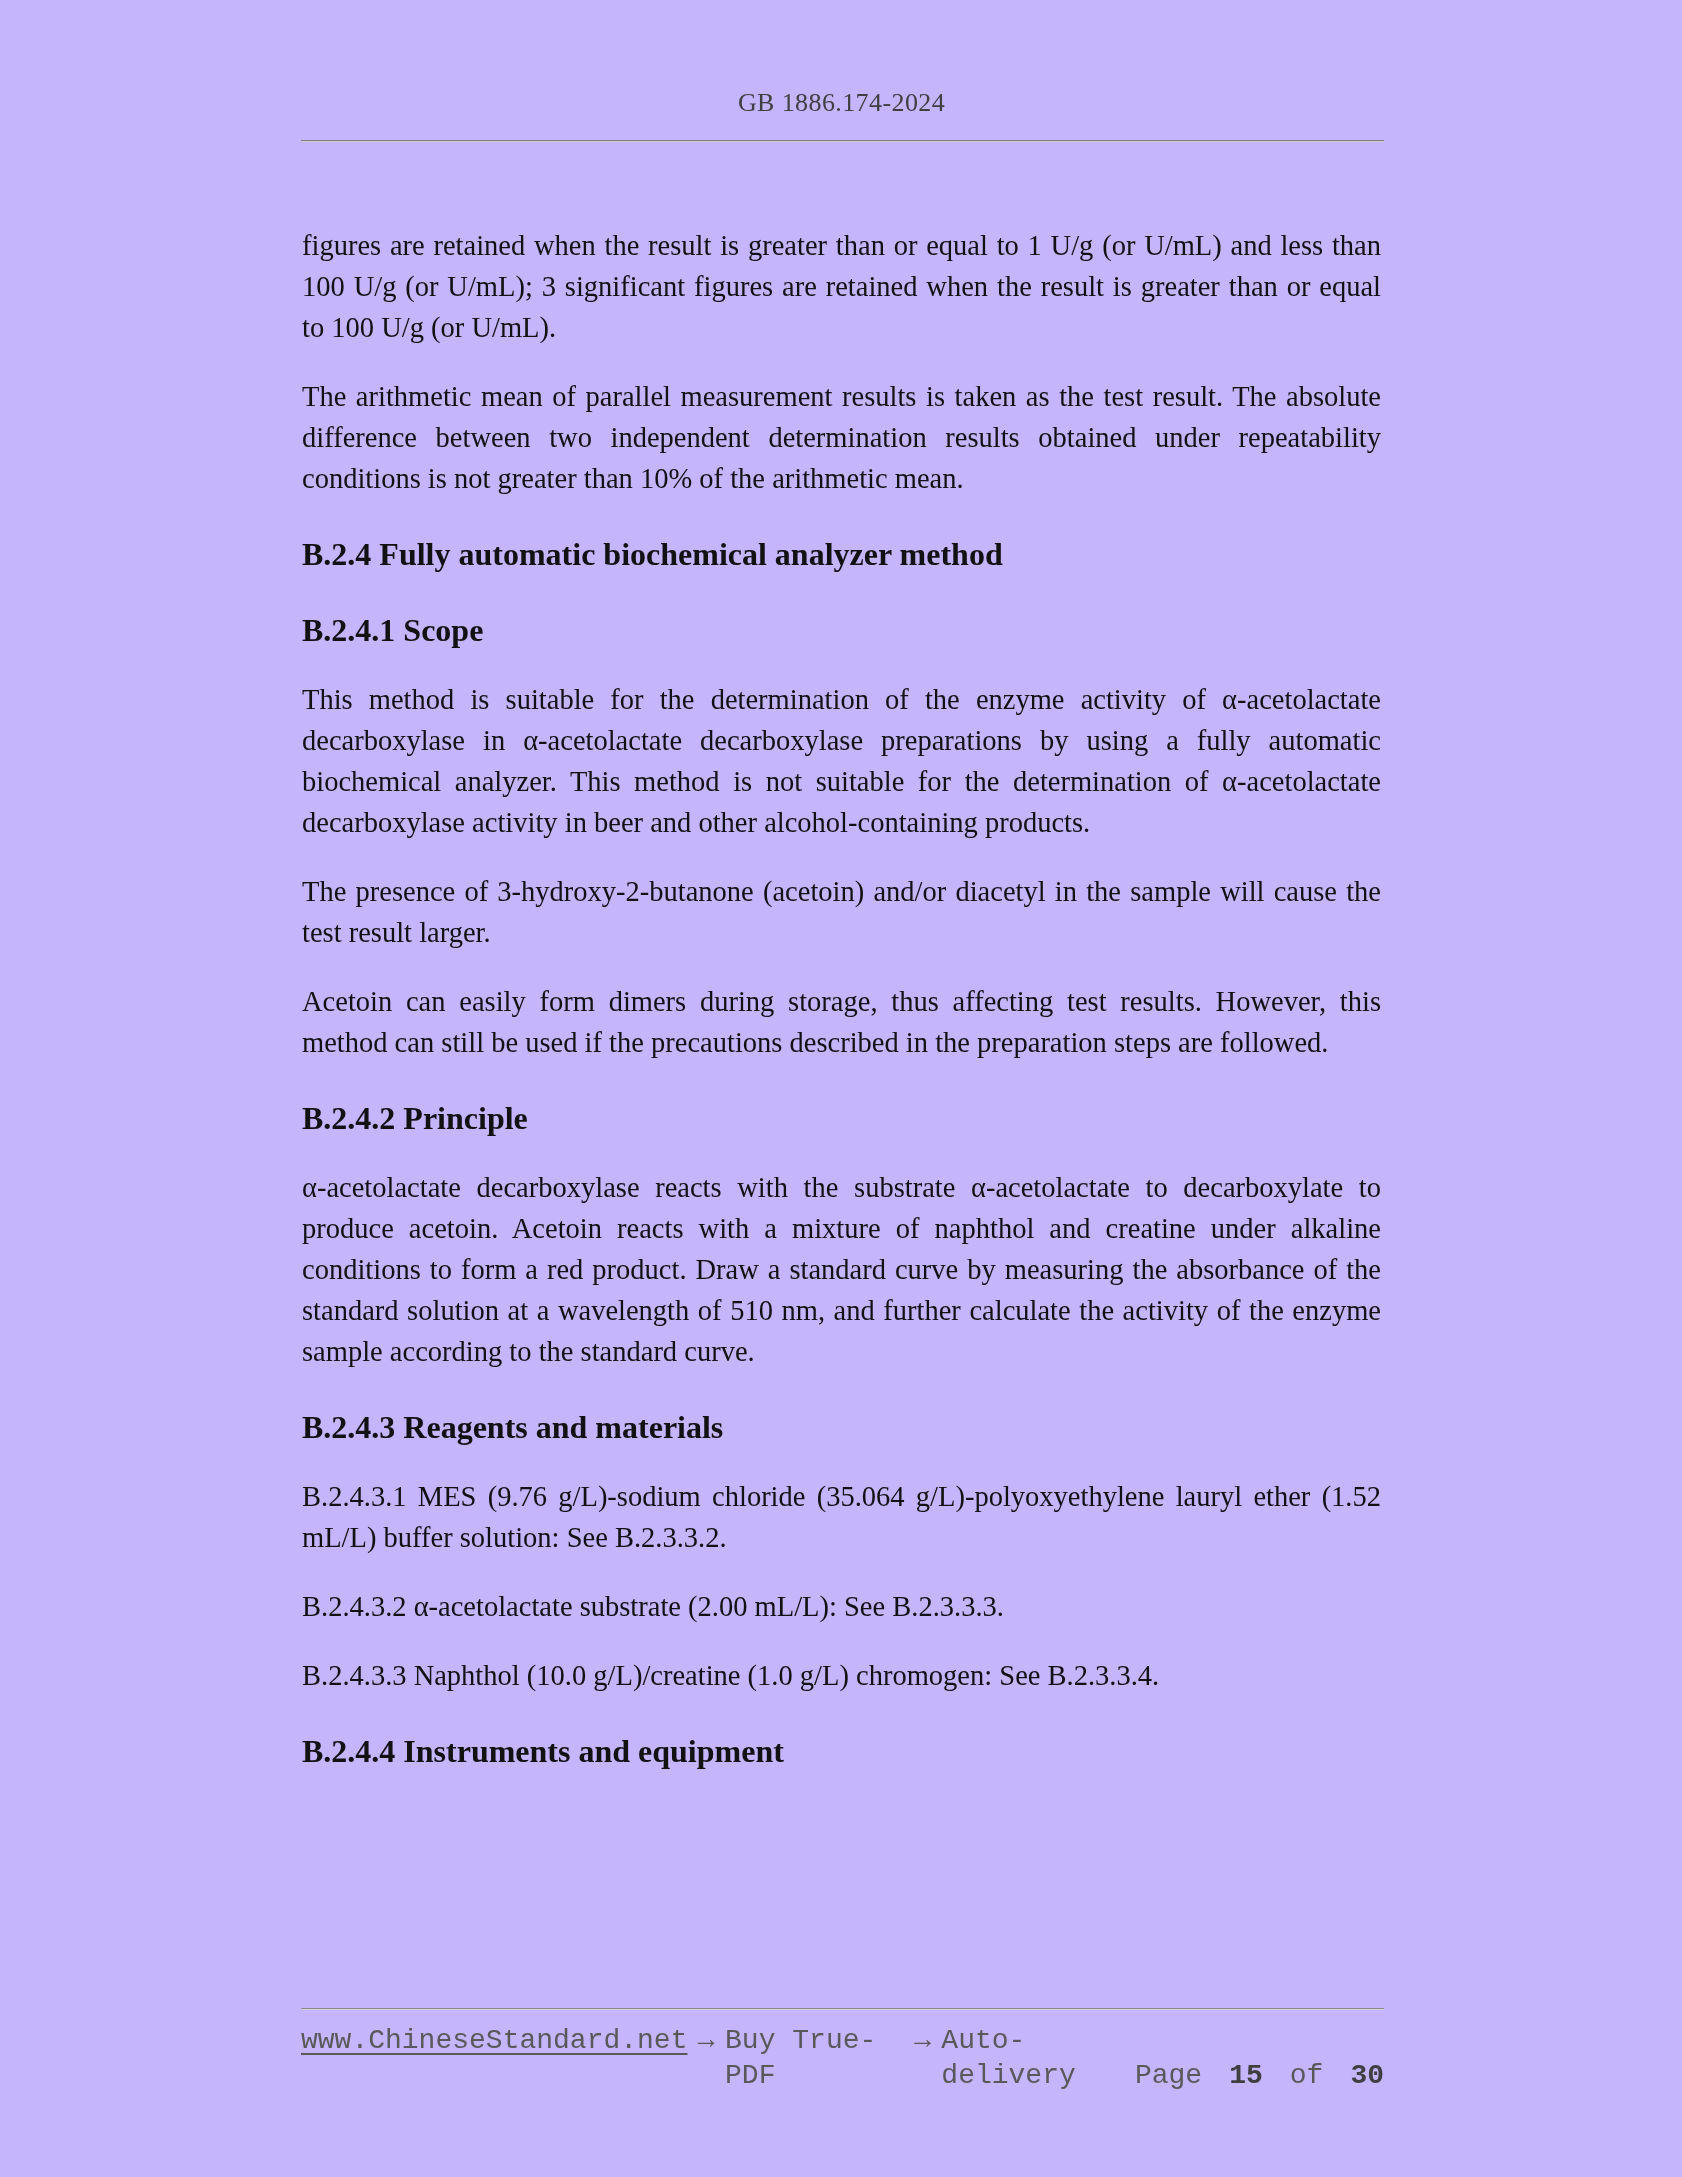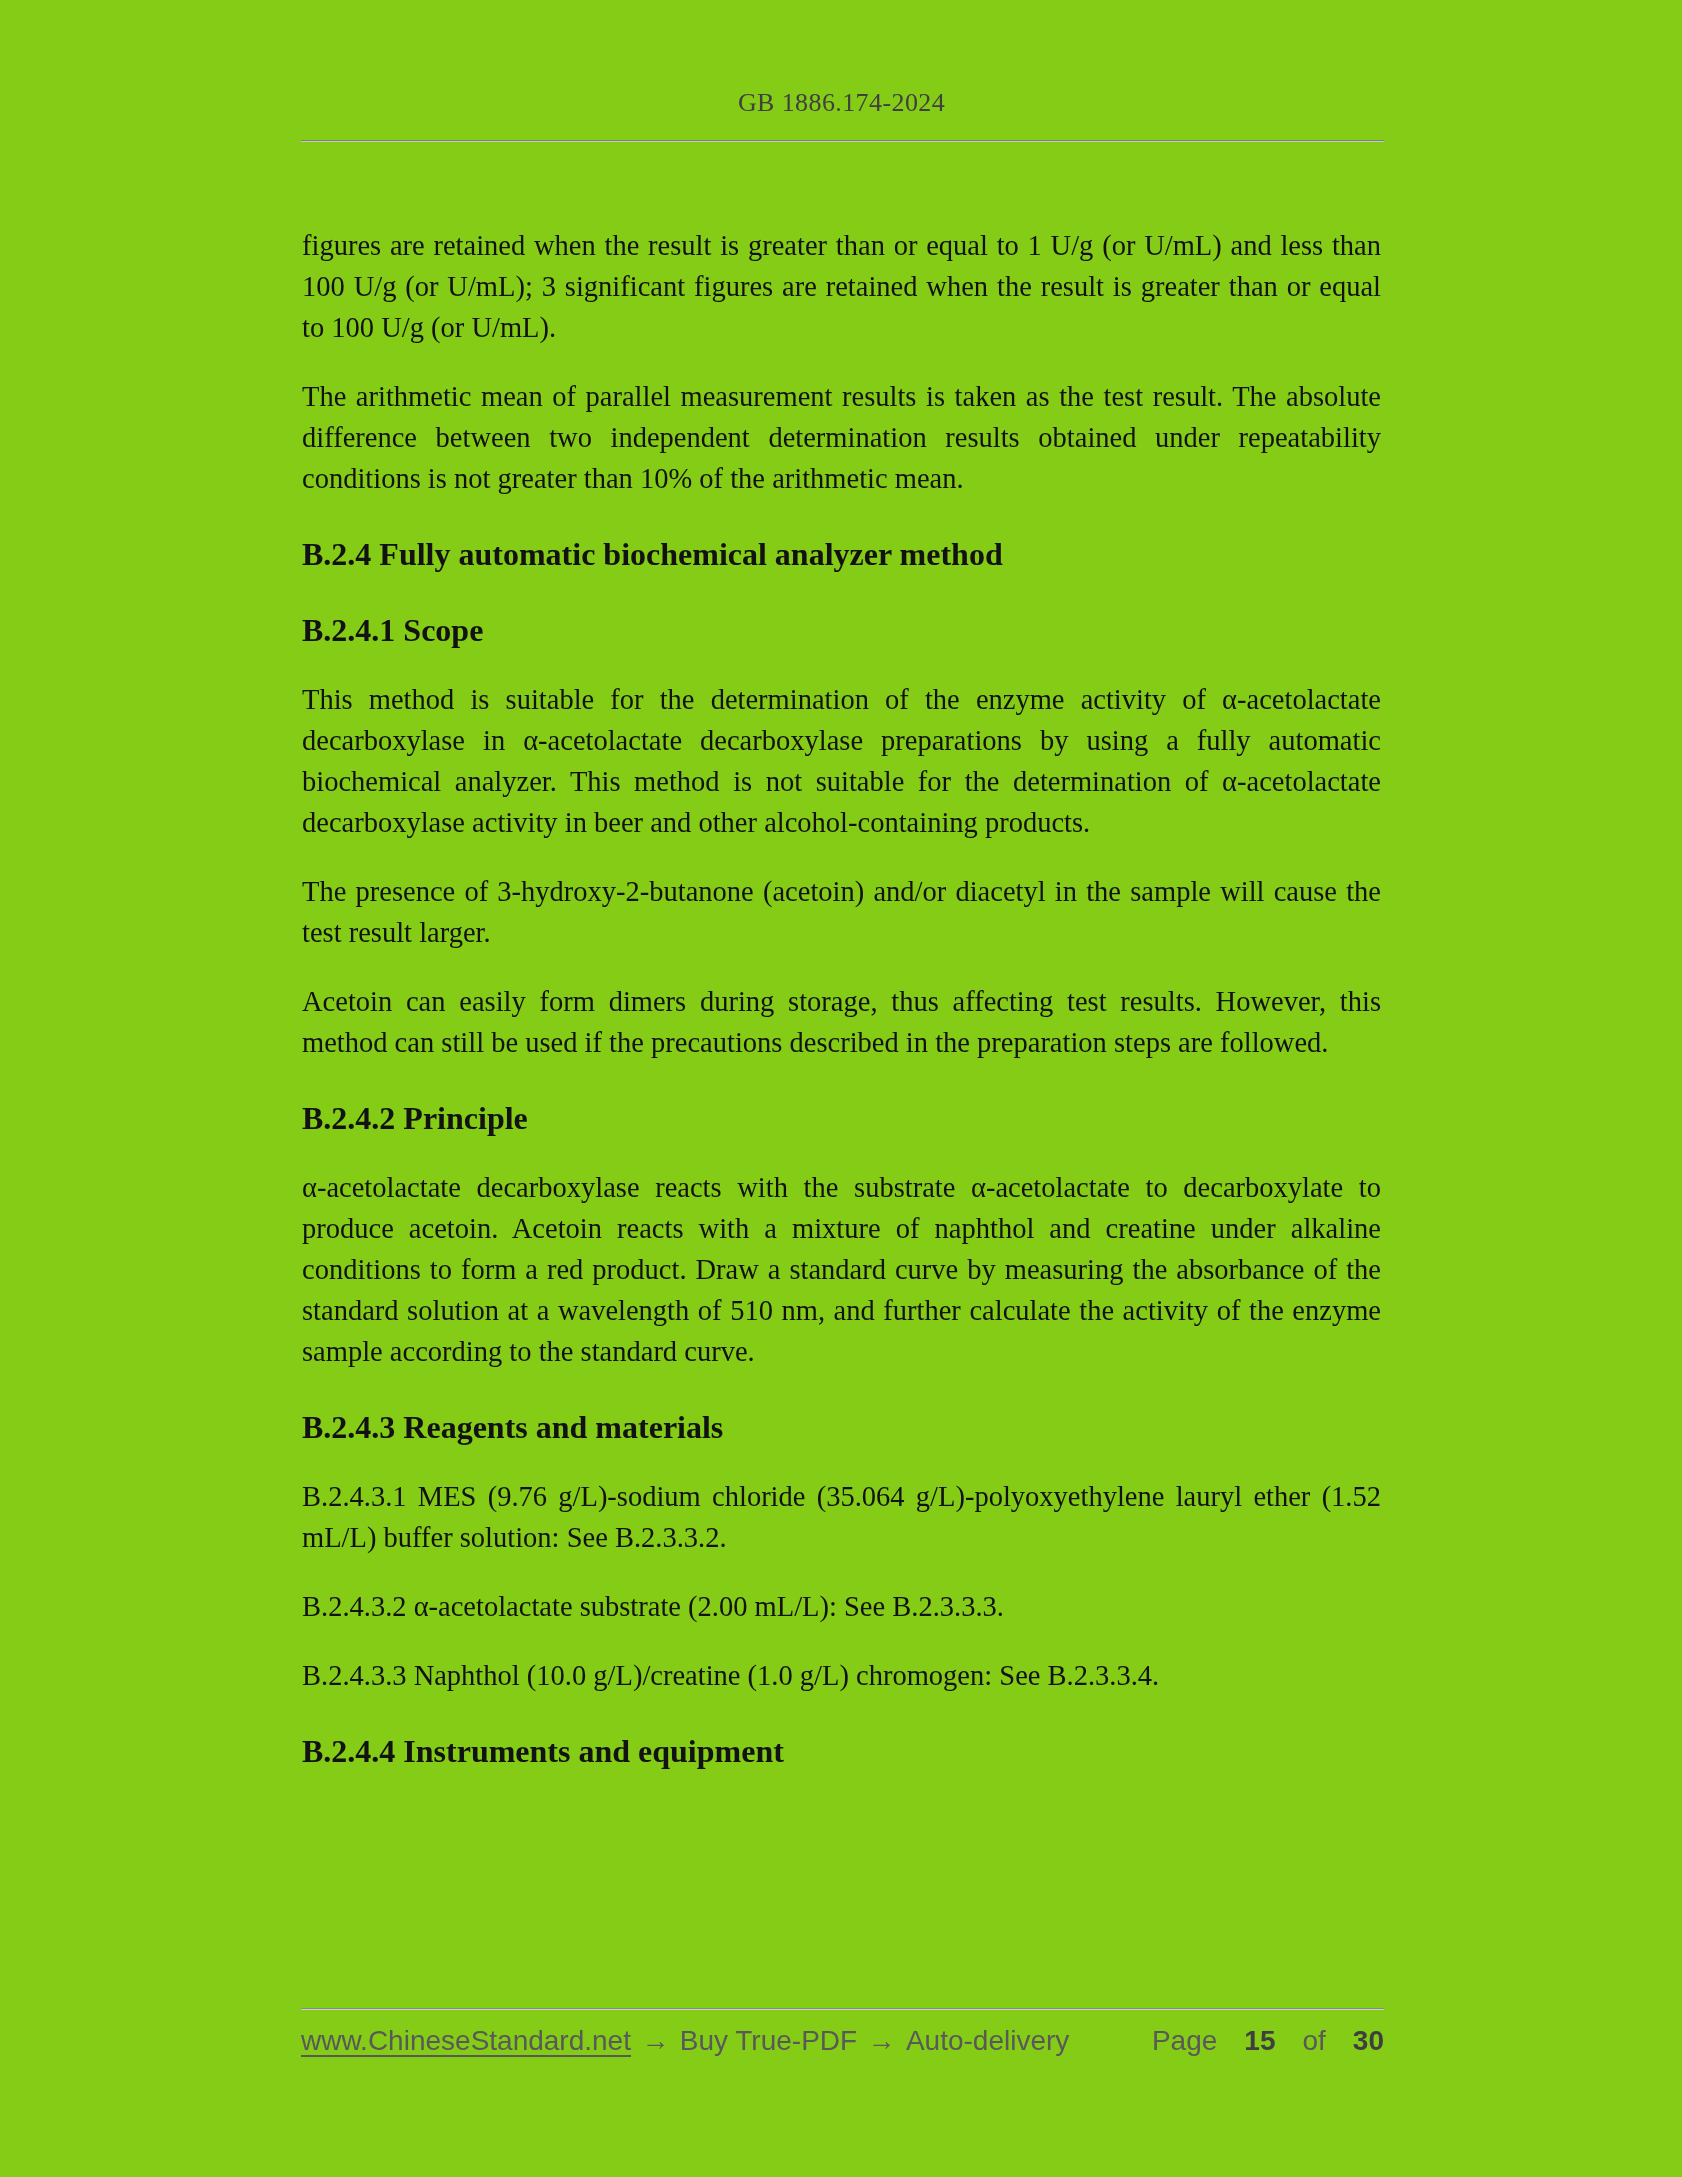--- a/index.html
+++ b/index.html
@@ -1,20 +1,20 @@
 <!DOCTYPE html>
 <html style="font-size:14px"><head>
 <meta charset="utf-8">
 <style>
   html,body{margin:0;padding:0;background:#e8e8e8;}
   .page{
     position:relative;
     width:1683px;height:2177px;
     margin:0 auto;
-    background:#84cc16;
+    background:#c4b5fd;
     font-family:"Liberation Serif","DejaVu Serif",serif;
     overflow:hidden;
   }
   
   .doc-title{
     position:absolute;top:88px;left:0;right:0;
     text-align:center;
     font-size:26px;line-height:29px;
     color:#404040;
     letter-spacing:0.4px;
@@ -34,22 +34,22 @@
     font-size:32px;line-height:41px;
     font-weight:bold;
     margin:35px 0 28px 0;
     text-align:left;
   }
   .doc-body > :first-child{margin-top:0;}
   .doc-body b.clause-num{font-weight:normal;}
   
   .footer-row{
     position:absolute;top:2023px;left:301px;width:1083px;
-    display:flex;justify-content:space-between;align-items:flex-start;
-    font-family:Liberation Sans, sans-serif;
+    display:flex;justify-content:space-between;align-items:flex-end;
+    font-family:Liberation Mono, monospace;
     font-size:28px;line-height:35px;
     color:#595959;
   }
   .footer-left{display:flex;align-items:baseline;gap:10.4px;}
   .footer-right{display:flex;align-items:baseline;gap:27px;}
   .site-link{color:#595959;text-decoration:underline;text-underline-offset:5.2px;cursor:pointer;}
   .arrow{color:#595959;}
   .footer-right b{color:#3f3f3f;font-weight:700;}
 </style>
 </head>

